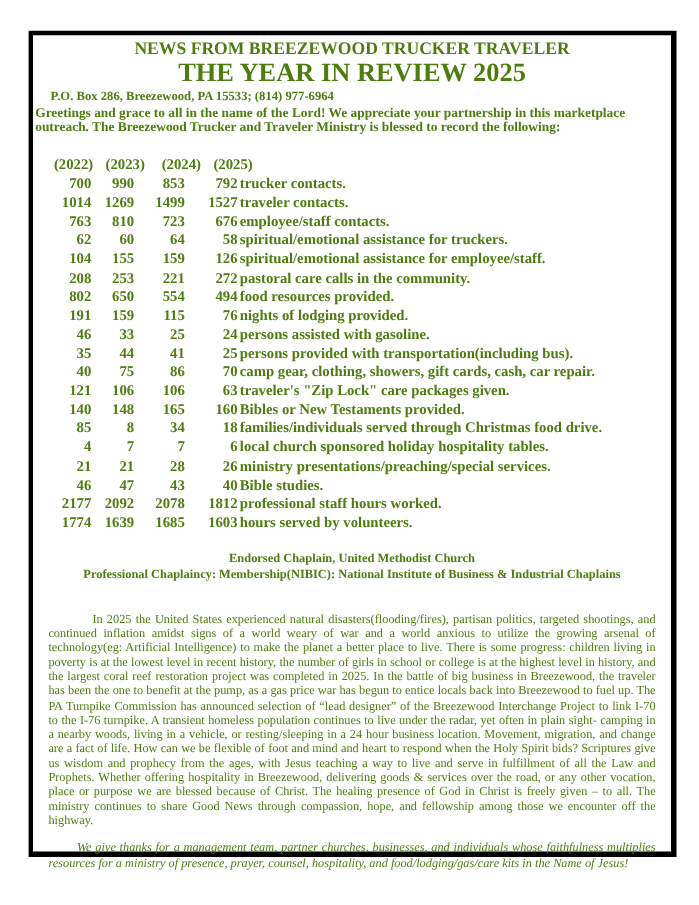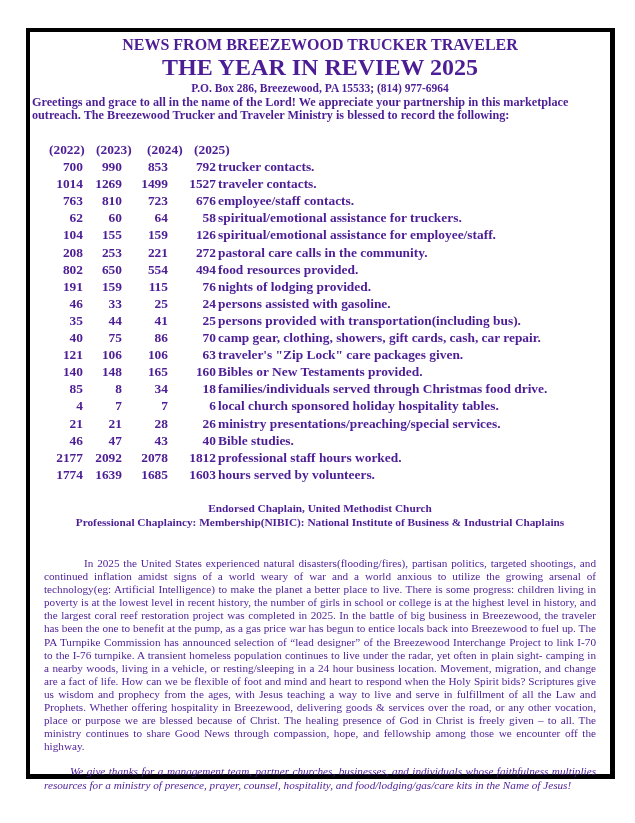--- a/index.html
+++ b/index.html
@@ -1,25 +1,25 @@
 <!DOCTYPE html>
 <html><head>
 <meta charset="utf-8">
 <style>
   html, body { margin: 0; padding: 0; background: #ffffff; }
   body { width: 635px; height: 823px; position: relative; overflow: hidden; }
   .page {
     position: absolute; left: 26px; top: 28px; width: 580px; height: 742px;
     border: 4px solid #000; border-right-width: 5px; border-bottom-width: 5px;
-    background: #fff; color: #4c1d95;
+    background: #fff; color: #4d7c0f;
     font-family: "Liberation Serif", "DejaVu Serif", serif;
   }
   .hdr1 { position:absolute; top:4px; left:0; right:0; text-align:center; font-weight:bold; font-size:16px; line-height:18px; }
   .hdr2 { position:absolute; top:22px; left:0; right:0; text-align:center; font-weight:bold; font-size:24px; line-height:26px; }
-  .hdr3 { position:absolute; top:50px; left:0; right:0; text-align:center; font-weight:bold; font-size:11.5px; line-height:13px; }
+  .hdr3 { position:absolute; top:50px; left:0; right:0; text-align:left; font-weight:bold; font-size:11.5px; line-height:13px;padding-left:16px; }
   .intro { position:absolute; top:64px; left:2px; right:4px; font-weight:bold; font-size:12.2px; line-height:13px; }
   .stats { position:absolute; top:109px; left:0; right:0; font-weight:bold; font-size:13.4px; }
   .srow { position:relative; height:17.1px; line-height:17px; white-space:nowrap; }
   .srow span { position:absolute; top:0; }
   .c1 { right:527px; } .c2 { right:488px;margin-left:26px; } .c3 { right:442px; } .c4 { right:394px; }
   .lbl { left:188px; }
   .hcell { position:absolute; top:0; }
   .chap { position:absolute; top:469px; left:0; right:0; text-align:center; font-weight:bold; font-size:11.3px; line-height:14px; }
   .body { position:absolute; top:513px; left:2px; right:2px; font-size:11.2px; line-height:13.1px; text-align:justify; }
   .body p { margin:12px; text-indent:40px; }

